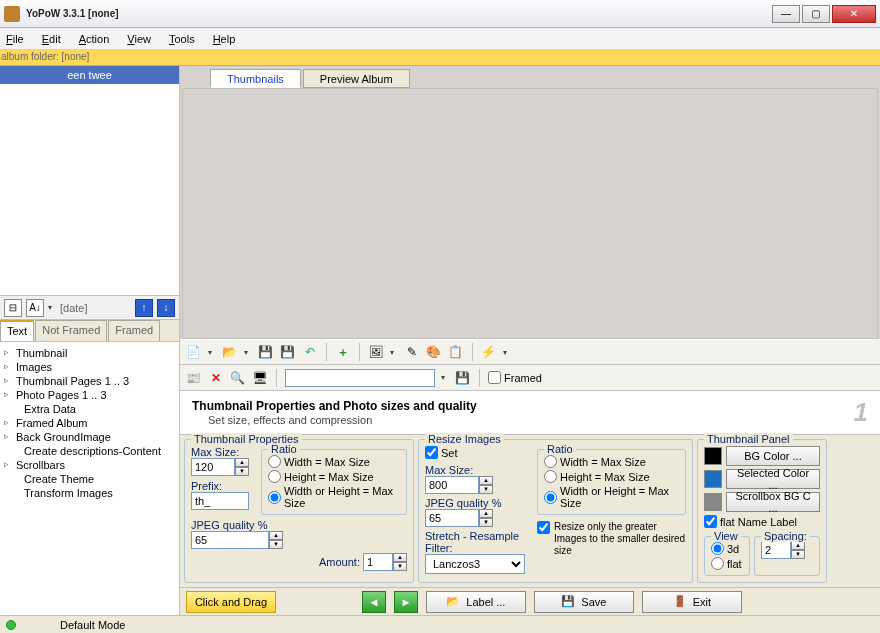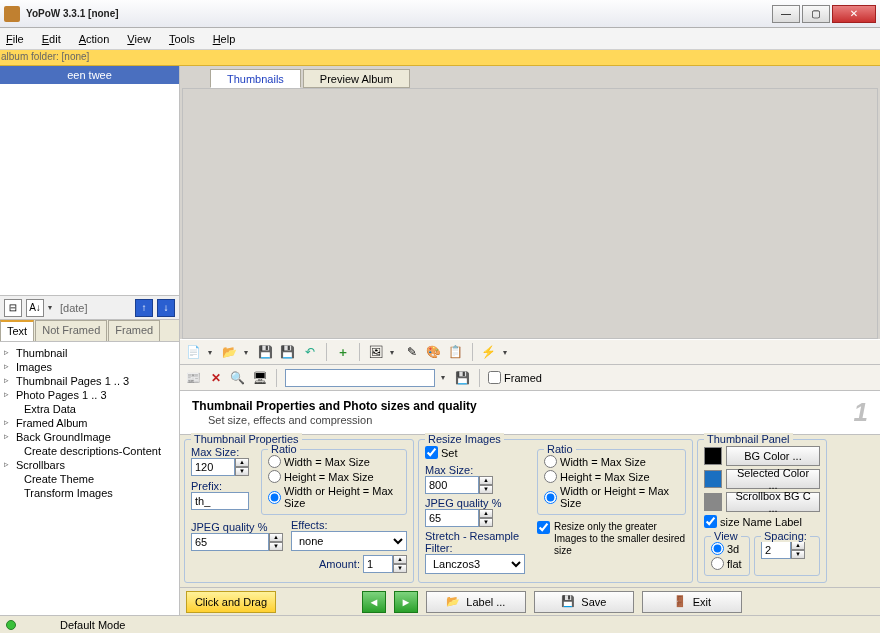--- a/index.html
+++ b/index.html
@@ -242,24 +242,20 @@
         <div style="display:flex; gap:8px; margin-top:4px; align-items:flex-end;">
           <div>
             <div class="lbl">JPEG quality  %</div>
             <div class="stepper">
               <input class="inp" style="width: 78px;" value="65">
               <span class="spbtns">
                   <span class="spbtn">▲</span>
                   <span class="spbtn">▼</span>
                 </span>
             </div>
-          </div>
-          <div style="flex:1;">
-            <div class="lbl">Effects:</div>
-            <select class="inp" style="width:100%;"><option>none</option></select>
           </div>
         </div>
         <div style="text-align:right; margin-top:4px;">
           <span class="lbl">Amount:</span>
           <span class="stepper">
             <input class="inp" style="width: 30px;" value="1">
             <span class="spbtns">
                 <span class="spbtn">▲</span>
                 <span class="spbtn">▼</span>
               </span>
@@ -327,21 +323,21 @@
         <div style="display:flex; align-items:center; gap:4px; margin-bottom:3px;">
           <span class="swatch" style="background:#1a6fc0;"></span>
           <button class="btn" style="flex:1;">Selected Color ...</button>
         </div>
         <div style="display:flex; align-items:center; gap:4px; margin-bottom:3px;">
           <span class="swatch" style="background:#888;"></span>
           <button class="btn" style="flex:1;">Scrollbox BG C ...</button>
         </div>
         <label class="chk">
             <input type="checkbox" checked="" style="">
-            <span>size Name Label</span>
+            <span>flat Name Label</span>
           </label>
         <div style="display:flex; gap:4px; margin-top:3px;">
           <div class="subfield" style="width:46px;">
             <span class="legend">View</span>
             <div class="radio-row">
                 <input type="radio" name="vw" checked="" style="">
                 <span>3d</span>
               </div>
             <div class="radio-row">
                 <input type="radio" name="vw" style="">

